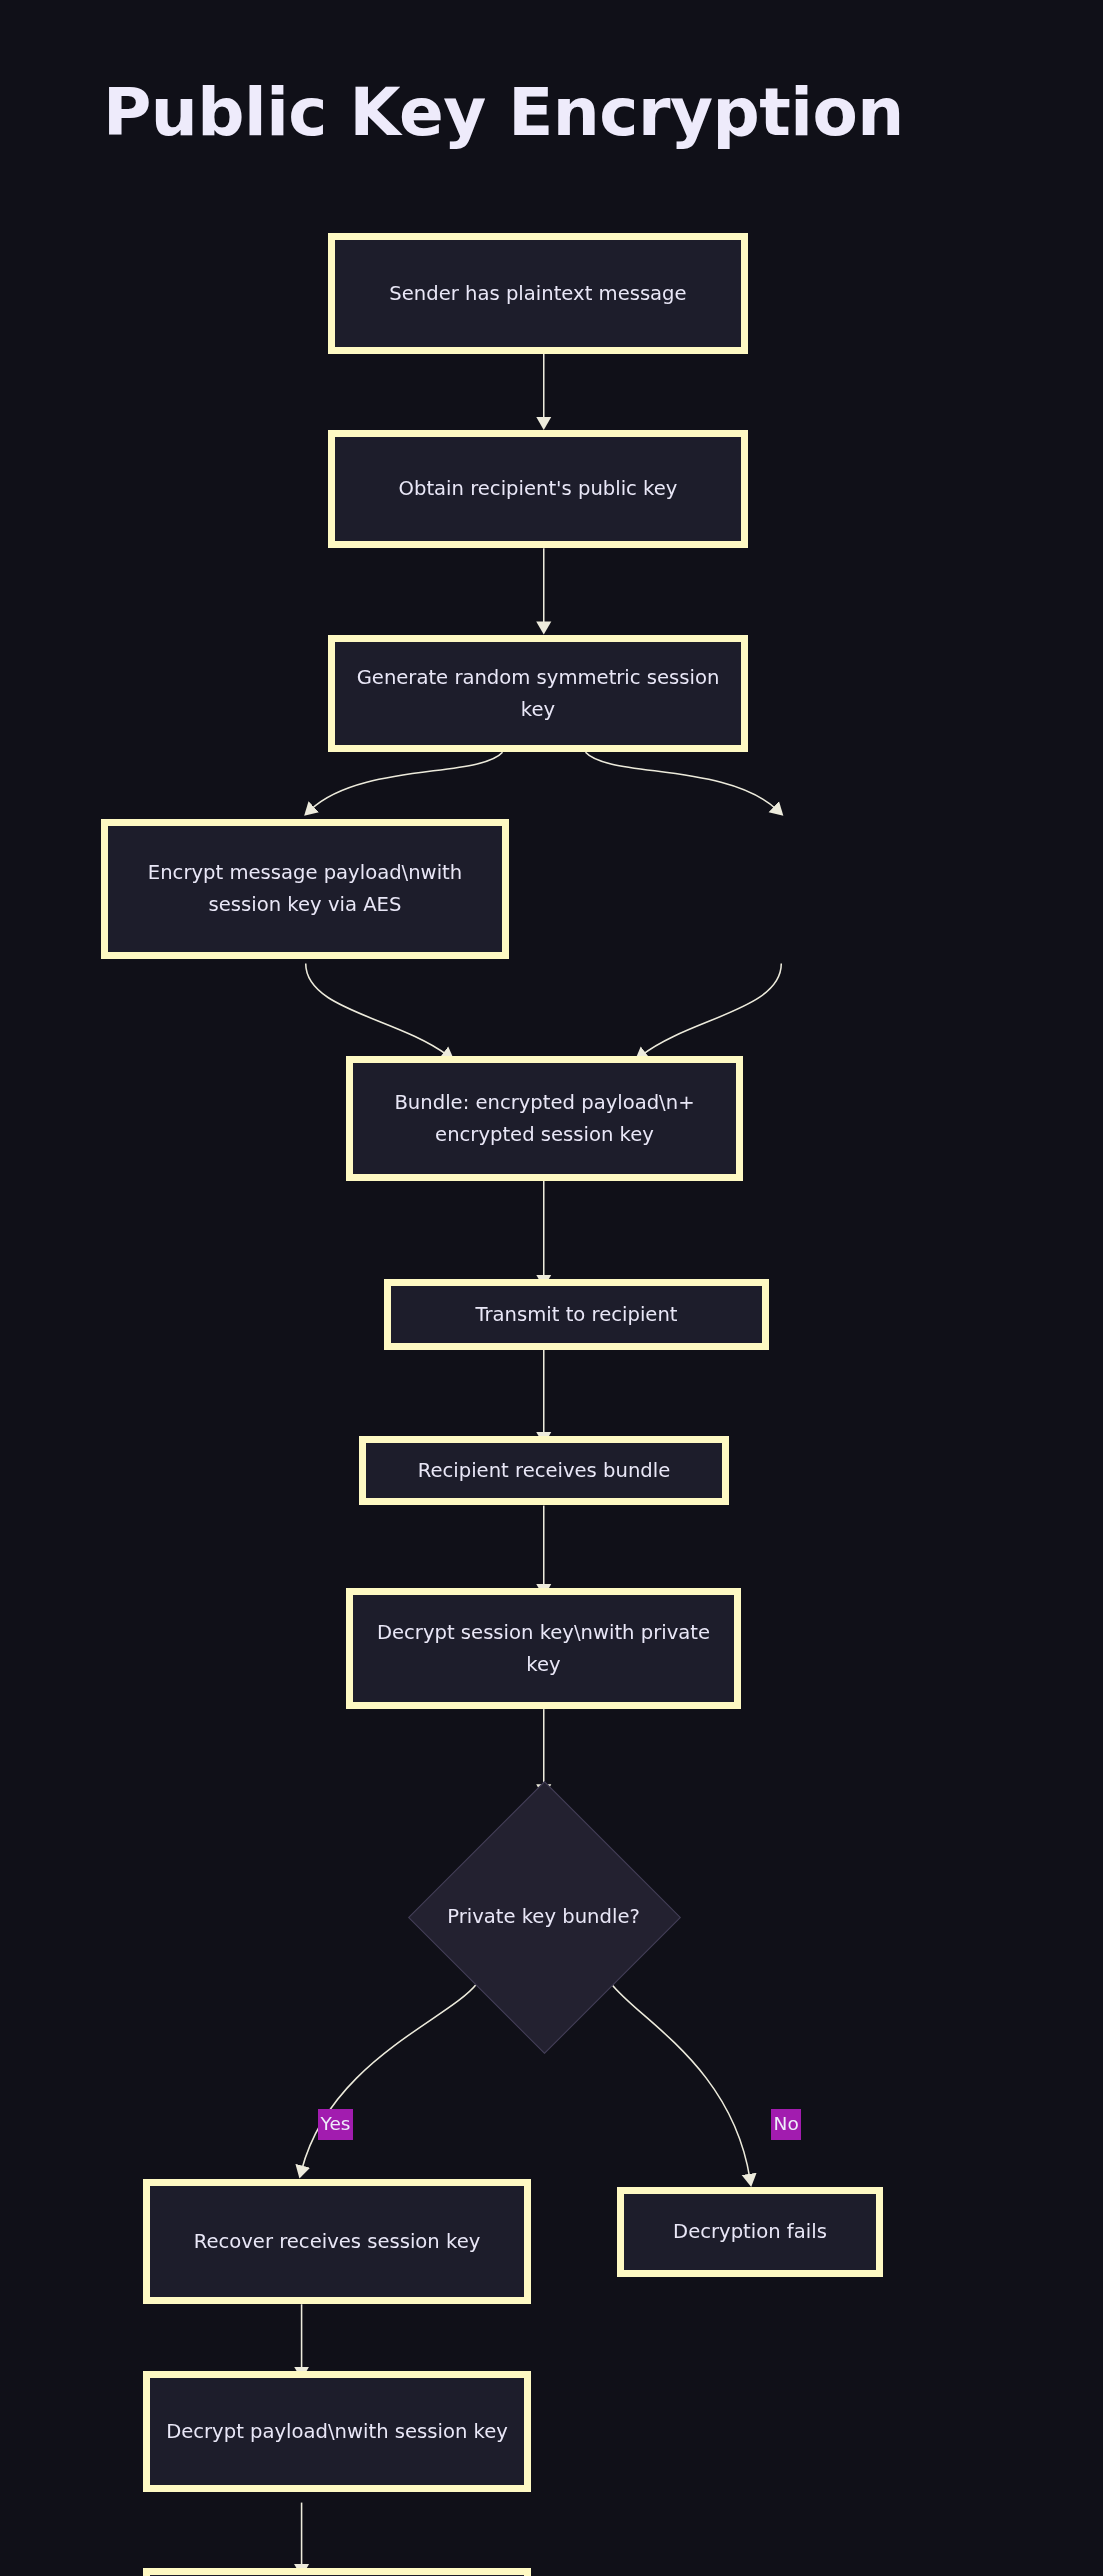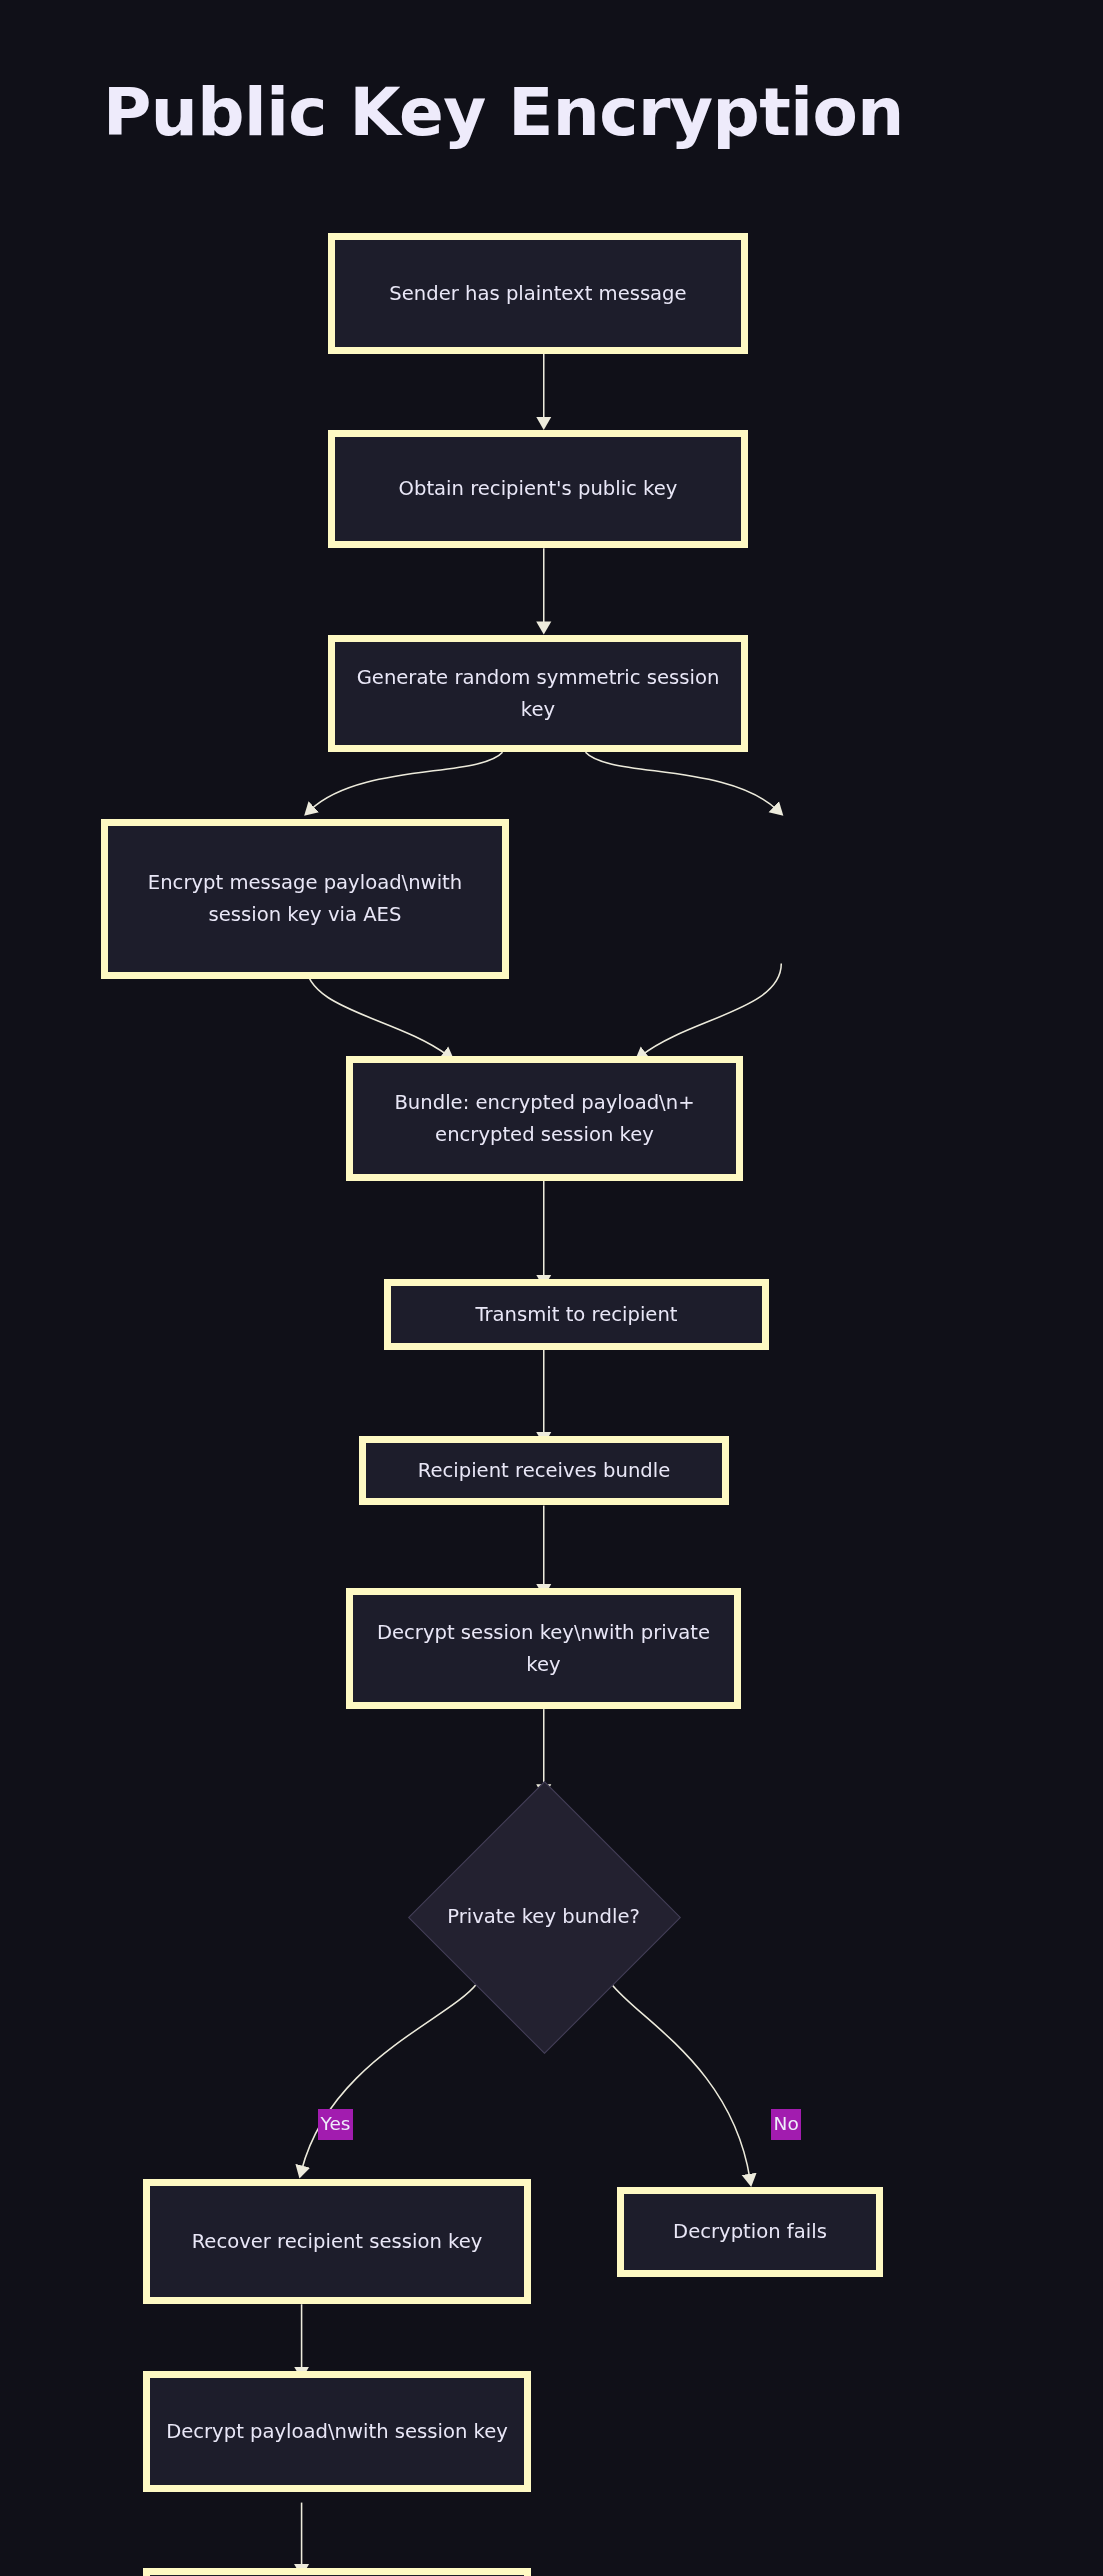--- a/index.html
+++ b/index.html
@@ -162,21 +162,21 @@
   </div>
 
   <div class="node" style="left:328px; top:430px; width:420px; height:118px;">
     <span class="node-label">Obtain recipient's public key</span>
   </div>
 
   <div class="node" style="left:328px; top:635px; width:420px; height:117px;">
     <span class="node-label">Generate random symmetric session key</span>
   </div>
 
-  <div class="node" style="left:101px; top:819px; width:408px; height:160px;">
+  <div class="node" style="left:101px; top:819px; width:408px; height:140px;">
     <span class="node-label">Encrypt message payload\nwith session key via AES</span>
   </div>
 
 
   <div class="node" style="left:346px; top:1056px; width:397px; height:125px;">
     <span class="node-label">Bundle: encrypted payload\n+ encrypted session key</span>
   </div>
 
   <div class="node" style="left:384px; top:1279px; width:385px; height:71px;">
     <span class="node-label">Transmit to recipient</span>
@@ -197,21 +197,21 @@
 
   <div class="edge-label" style="left:318px; top:2109px;">
     <span>Yes</span>
   </div>
 
   <div class="edge-label" style="left:738px; top:2109px;margin-left:33px;">
     <span>No</span>
   </div>
 
   <div class="node" style="left:143px; top:2179px; width:388px; height:125px;">
-    <span class="node-label">Recover recipient session key</span>
+    <span class="node-label">Recover receives session key</span>
   </div>
 
   <div class="node" style="left:617px; top:2187px; width:266px; height:90px;">
     <span class="node-label">Decryption fails</span>
   </div>
 
   <div class="node" style="left:143px; top:2371px; width:388px; height:121px;">
     <span class="node-label">Decrypt payload\nwith session key</span>
   </div>
 

